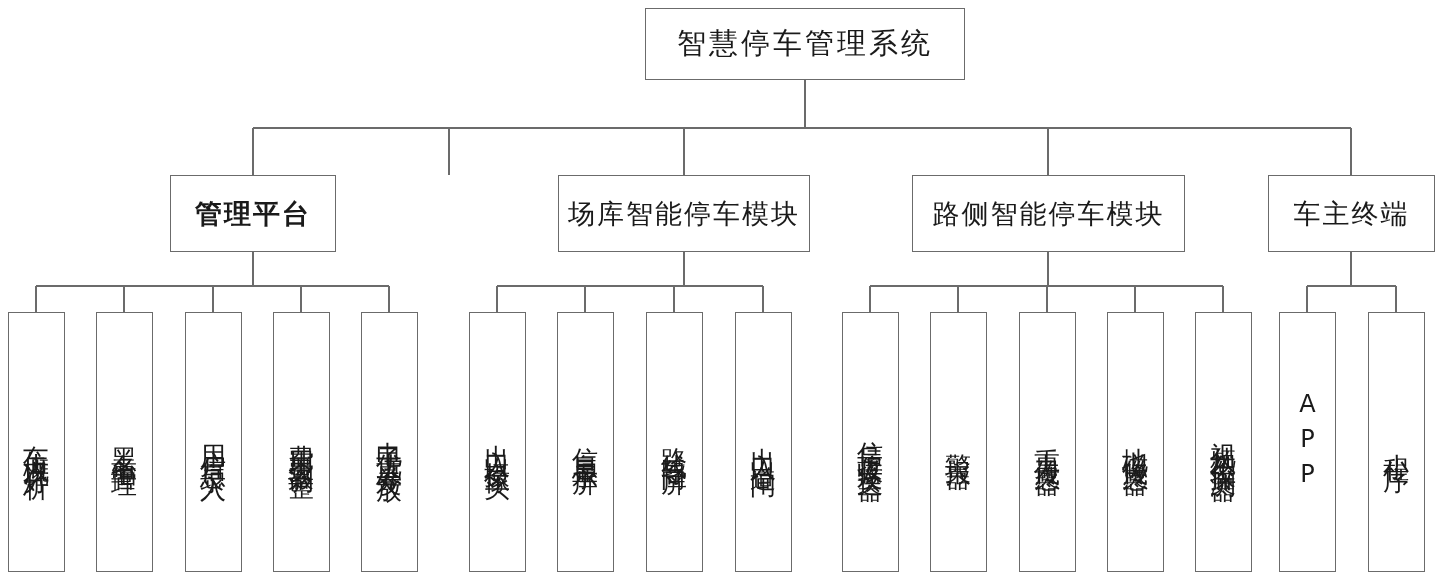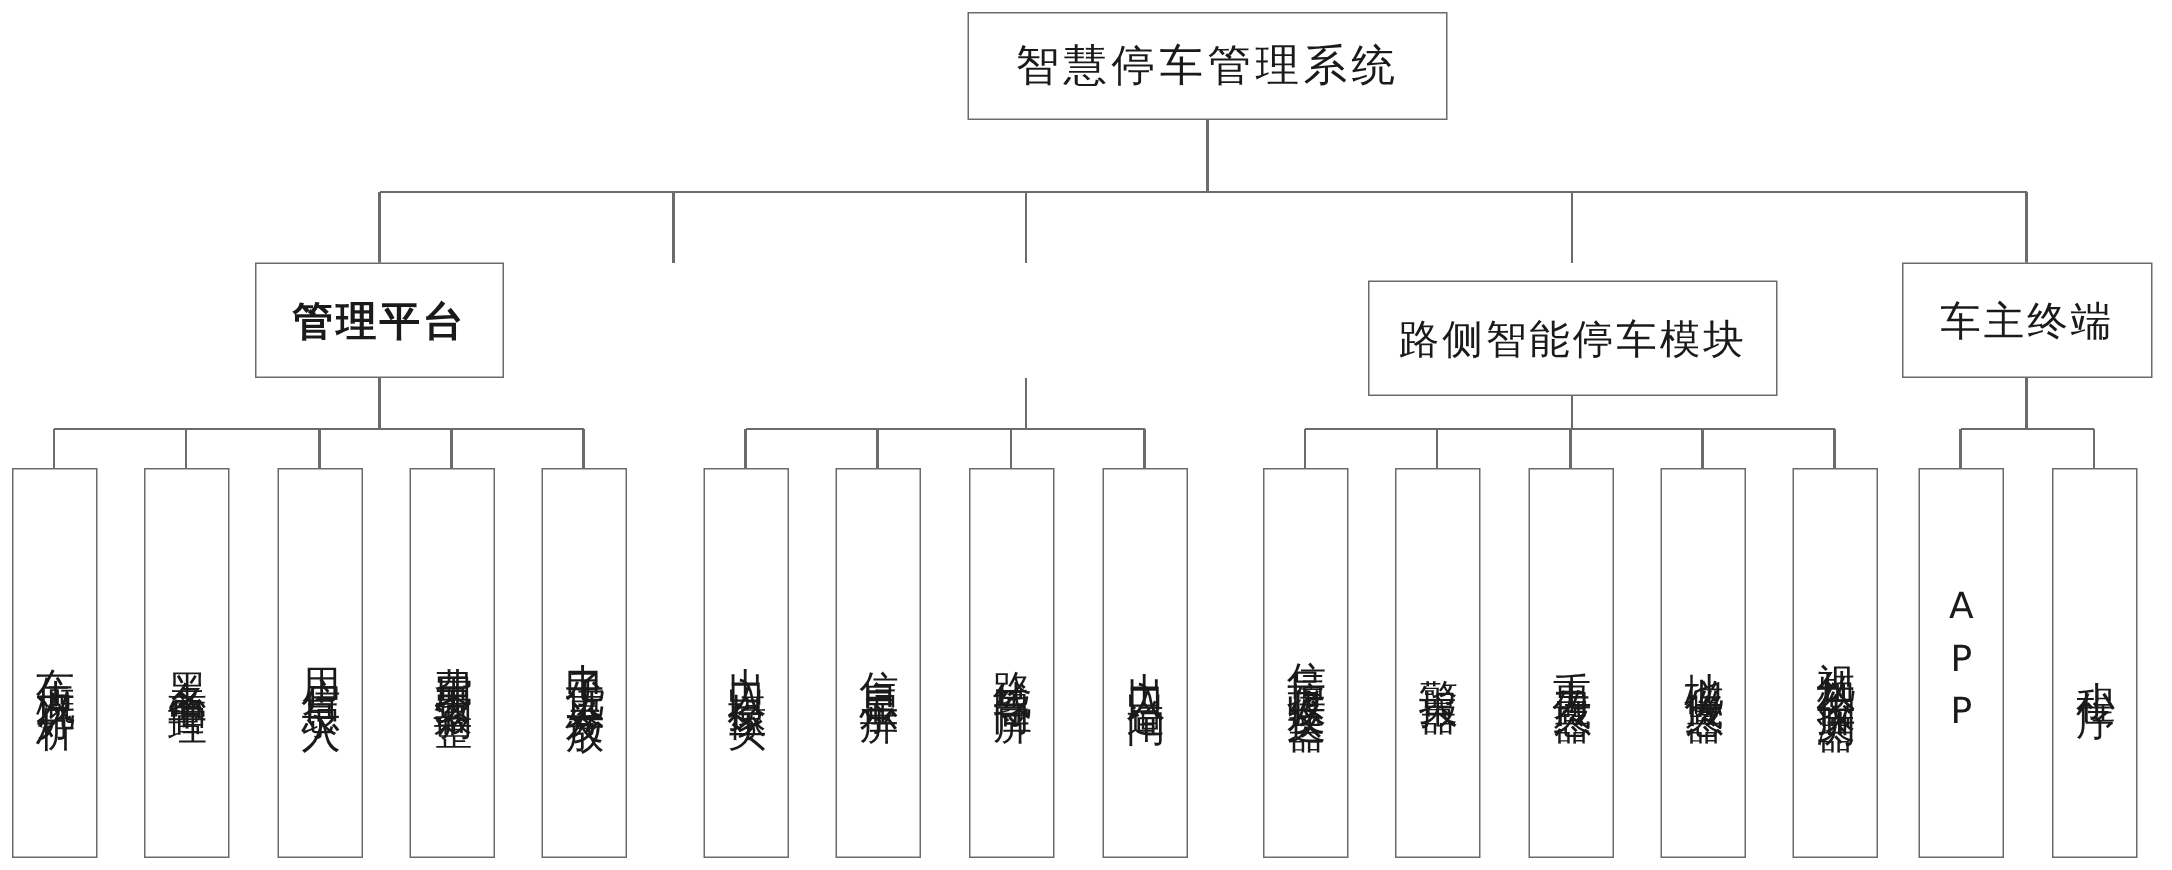--- a/index.html
+++ b/index.html
@@ -87,21 +87,24 @@
     </g>
   </svg>
 
   <div class="node root h" style="left:645px; top:8px; width:320px; height:72px;">
     <span>智慧停车管理系统</span>
   </div>
 
   <div class="node h" style="left:170px; top:175px; width:166px; height:77px;font-weight:bold;">
     <span>管理平台</span>
   </div>
-  <div class="node h" style="left:912px; top:175px; width:273px; height:77px;margin-top:12px;">
+  <div class="node h" style="left:558px; top:175px; width:252px; height:77px;">
+    <span>场库智能停车模块</span>
+  </div>
+  <div class="node h" style="left:912px; top:175px; width:273px; height:77px;">
     <span>路侧智能停车模块</span>
   </div>
   <div class="node h" style="left:1268px; top:175px; width:167px; height:77px;">
     <span>车主终端</span>
   </div>
 
   <div class="node v" style="left:8px; top:312px; width:57px; height:260px;">
     <span>车位概况分析</span>
   </div>
   <div class="node v" style="left:96px; top:312px; width:57px; height:260px;">

